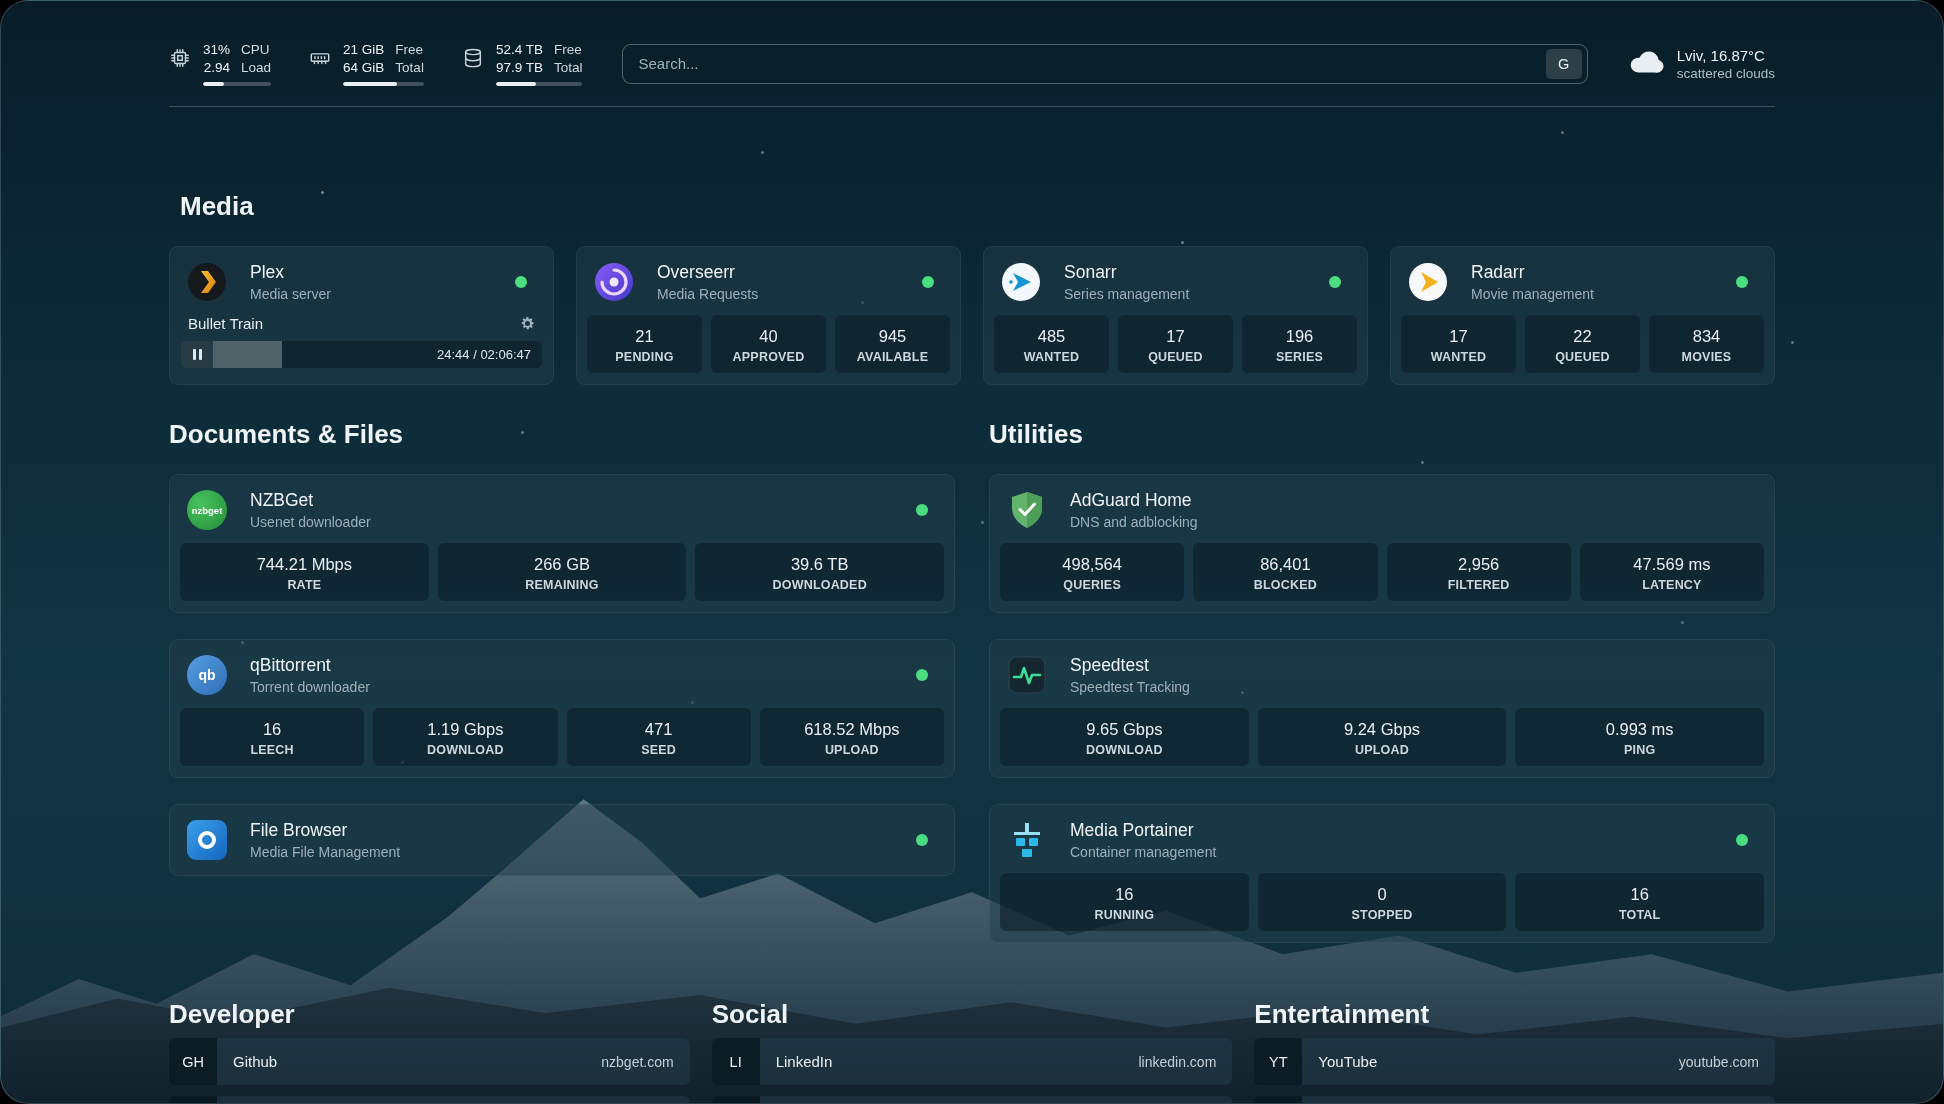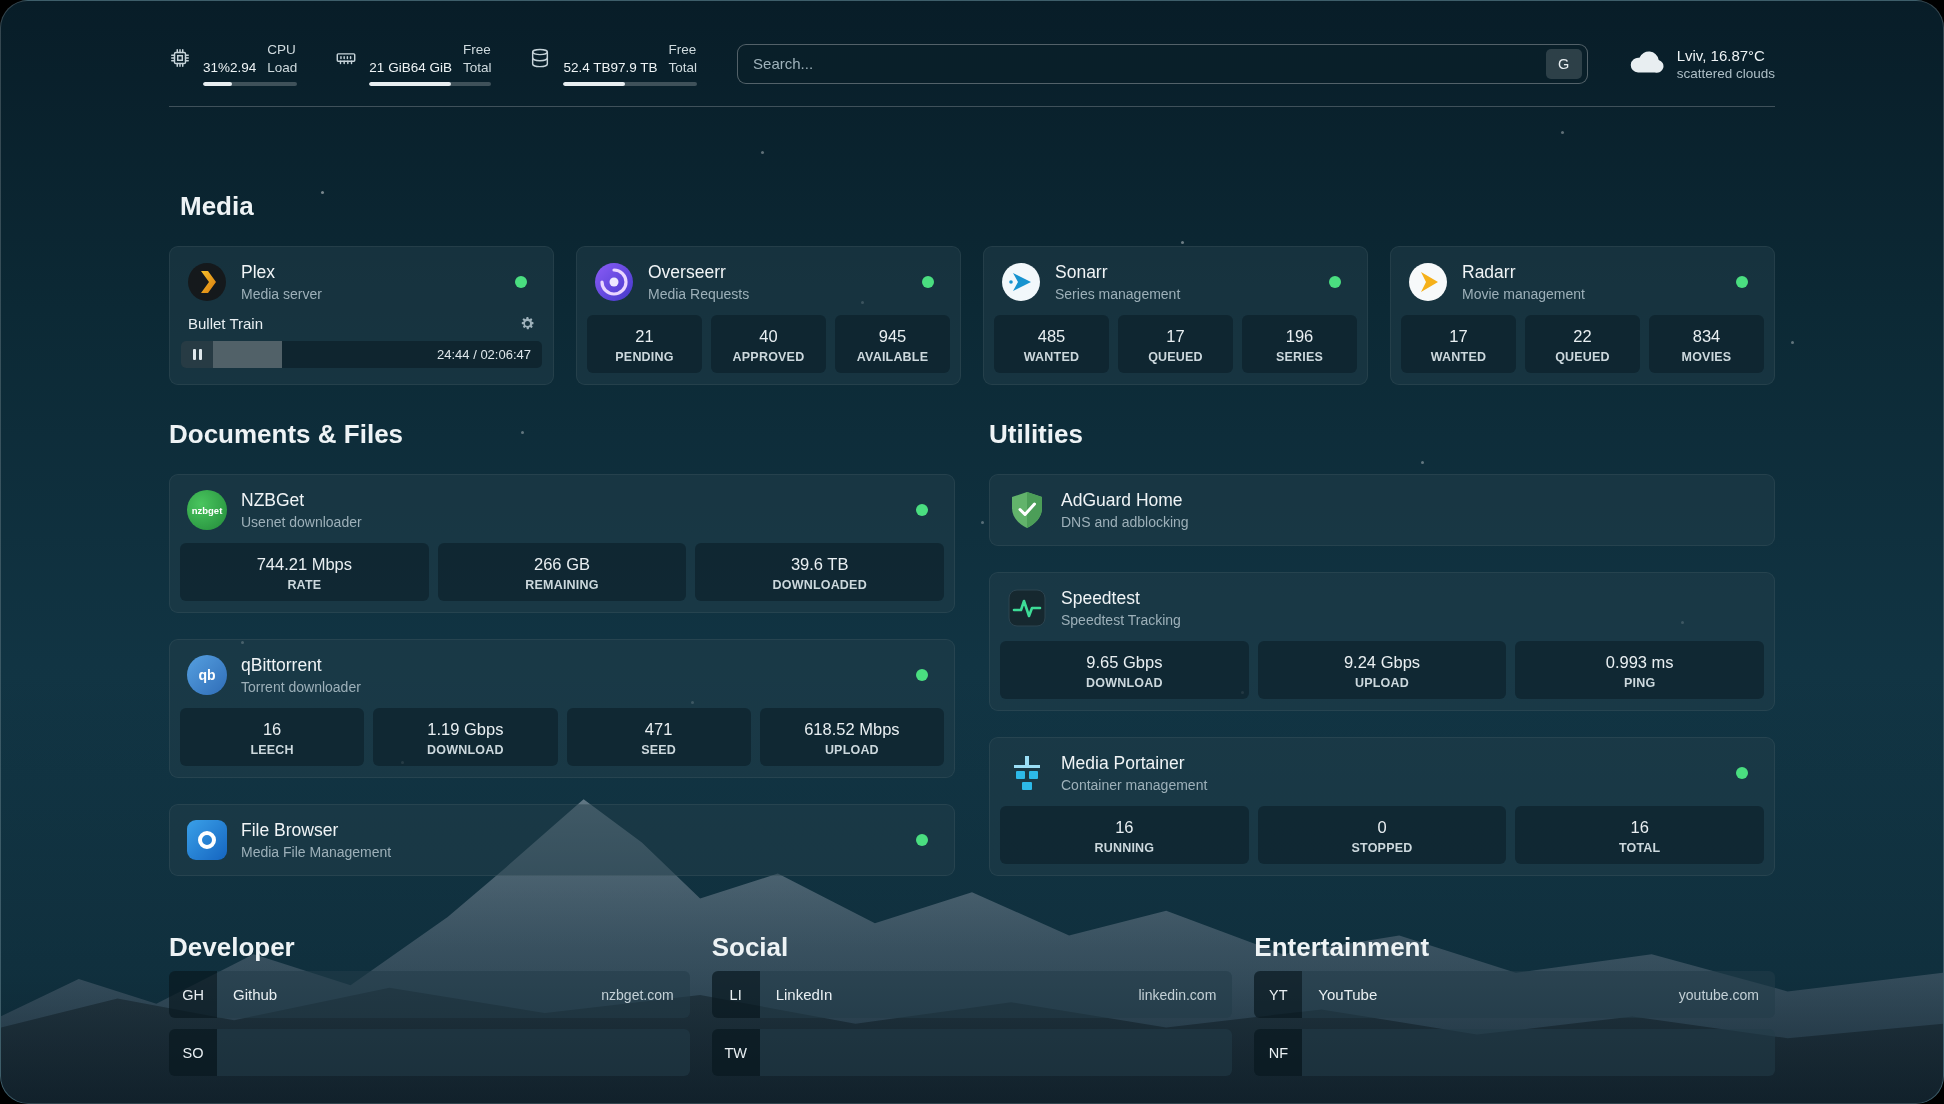--- a/index.html
+++ b/index.html
@@ -26,21 +26,21 @@
     1680px 620px 0 rgba(255,255,255,.3),400px 760px 0 rgba(255,255,255,.4),
     860px 300px 0 rgba(255,255,255,.3),1790px 340px 0 rgba(255,255,255,.35)}
   
   .content{position:relative;z-index:2;padding:34px 168px 0}
   
   .topbar{display:flex;align-items:center;gap:40px;padding:6px 0 20px;border-bottom:1px solid rgba(255,255,255,.22)}
   .resources{display:flex;gap:38px}
   .res{display:flex;align-items:flex-start;gap:12px}
   .res-icon{color:#c6d3d9;margin-top:6px}
   .res-rows{display:flex;gap:11px;font-size:13.5px;line-height:1.35}
-  .res-vals{display:flex;flex-direction:row;align-items:flex-end;color:#eef3f5}
+  .res-vals{display:flex;flex-direction:column;align-items:flex-end;color:#eef3f5}
   .res-labs{display:flex;flex-direction:column;color:#cfdade}
   .bar{margin-top:5px;height:4px;background:rgba(255,255,255,.22);border-radius:2px;overflow:hidden}
   .bar-fill{height:100%;background:#e8eef1;border-radius:2px}
   .searchwrap{flex:1;display:flex;align-items:center;height:40px;border:1px solid rgba(255,255,255,.3);
     background:rgba(10,30,40,.45);border-radius:9px;padding:0 5px 0 15px}
   .searchwrap input{flex:1;background:transparent;border:none;outline:none;color:#e8eef1;font-size:15px;font-family:inherit}
   .searchwrap input::placeholder{color:#9fb2bb}
   .sbtn{width:36px;height:30px;border:none;border-radius:5px;background:rgba(255,255,255,.15);
     color:#e8eef1;font-size:14.5px;cursor:pointer;font-family:inherit}
   .weather{display:flex;align-items:center;gap:13px;cursor:pointer}
@@ -50,21 +50,21 @@
   .section-title{font-size:26px;font-weight:700;color:#eef3f5}
   .media-title{margin:84px 11px 24px}
   .media-grid{display:grid;grid-template-columns:repeat(4,1fr);gap:22px}
   .two-col{display:grid;grid-template-columns:1fr 1fr;gap:34px;margin-top:34px;align-items:start}
   .col .section-title{margin:0 0 24px}
   .col{display:flex;flex-direction:column}
   .col .card{margin-bottom:26px}
   .col .card:last-child{margin-bottom:0}
   
   .card{background:rgba(34,61,73,.5);border:1px solid rgba(255,255,255,.06);border-radius:9px;padding:6px}
-  .card-head{display:flex;align-items:center;gap:13px;padding:8px 10px;cursor:pointer}
+  .card-head{display:flex;align-items:center;gap:22px;padding:8px 10px;cursor:pointer}
   .app-icon{width:42px;height:42px;flex:none;display:flex;align-items:center;justify-content:center}
   .svc-name{font-size:17.5px;color:#f0f4f6;font-weight:500}
   .svc-desc{font-size:14px;color:#9db0b9;margin-top:3px}
   .dot{margin-left:auto;width:12px;height:12px;border-radius:50%;background:#4ade80;margin-right:10px;flex:none}
   .stats{display:flex;gap:9px;padding:4px 4px 5px}
   .stat{flex:1;background:rgba(10,28,37,.55);border-radius:6px;padding:12px 6px 9px;text-align:center}
   .stat-v{font-size:16.5px;color:#e9eff2}
   .stat-l{font-size:12.5px;font-weight:700;color:#ccd8dd;margin-top:4px;letter-spacing:.2px}
   
   .plex-np{display:flex;align-items:center;justify-content:space-between;padding:4px 12px 9px;font-size:15px;color:#e9eff2}
@@ -429,20 +429,38 @@
               <svg width="40" height="40" viewBox="0 0 40 40">
                   <path d="M20 2l15 5v11c0 9-6.2 15.6-15 20C11.2 33.6 5 27 5 18V7z" fill="#62b36b"></path>
                   <path d="M20 2l15 5v11c0 9-6.2 15.6-15 20z" fill="#4c9e58"></path>
                   <path d="M13 19.5l5 5 9.5-10.5" fill="none" stroke="#fff" stroke-width="3" stroke-linecap="round" stroke-linejoin="round"></path>
                 </svg>
             </span>
             <div>
               <div class="svc-name">AdGuard Home</div>
               <div class="svc-desc">DNS and adblocking</div>
             </div>
+          </div>
+          <div class="stats">
+            <div class="stat">
+                <div class="stat-v">498,564</div>
+                <div class="stat-l">QUERIES</div>
+              </div>
+            <div class="stat">
+                <div class="stat-v">86,401</div>
+                <div class="stat-l">BLOCKED</div>
+              </div>
+            <div class="stat">
+                <div class="stat-v">2,956</div>
+                <div class="stat-l">FILTERED</div>
+              </div>
+            <div class="stat">
+                <div class="stat-v">47.569 ms</div>
+                <div class="stat-l">LATENCY</div>
+              </div>
           </div>
         </div>
 
         <div class="card">
           <div class="card-head">
             <span class="app-icon">
               <svg width="40" height="40" viewBox="0 0 40 40">
                   <rect x="2" y="2" width="36" height="36" rx="8" fill="#16282f" stroke="#2c4450"></rect>
                   <polyline points="7,22 14,22 17,13 22,28 25,20 33,20" fill="none" stroke="#3ddc97" stroke-width="2.6" stroke-linecap="round" stroke-linejoin="round"></polyline>
                 </svg>

